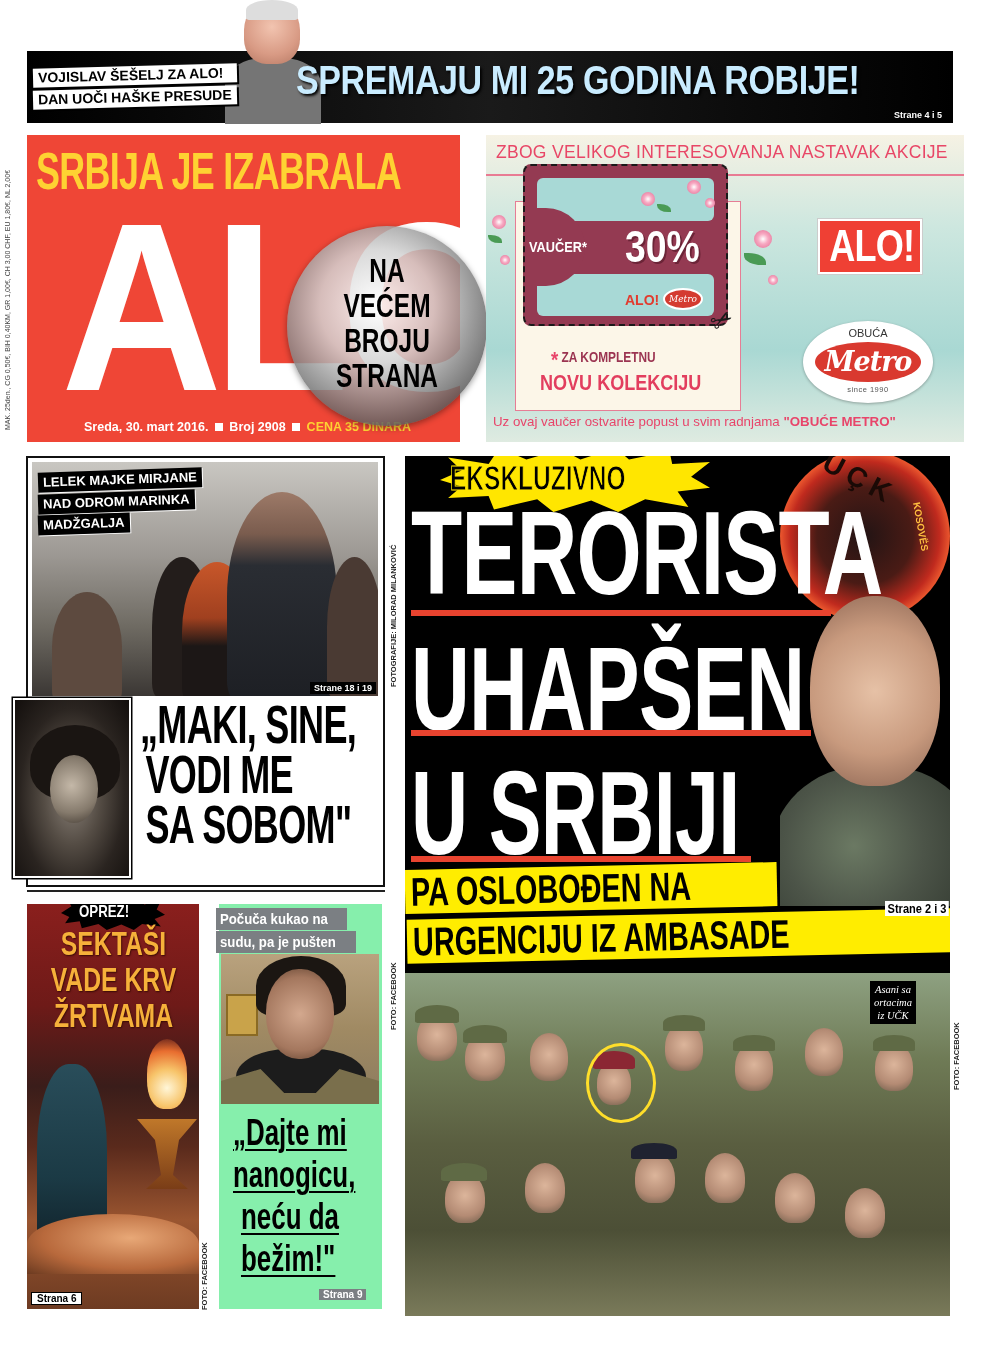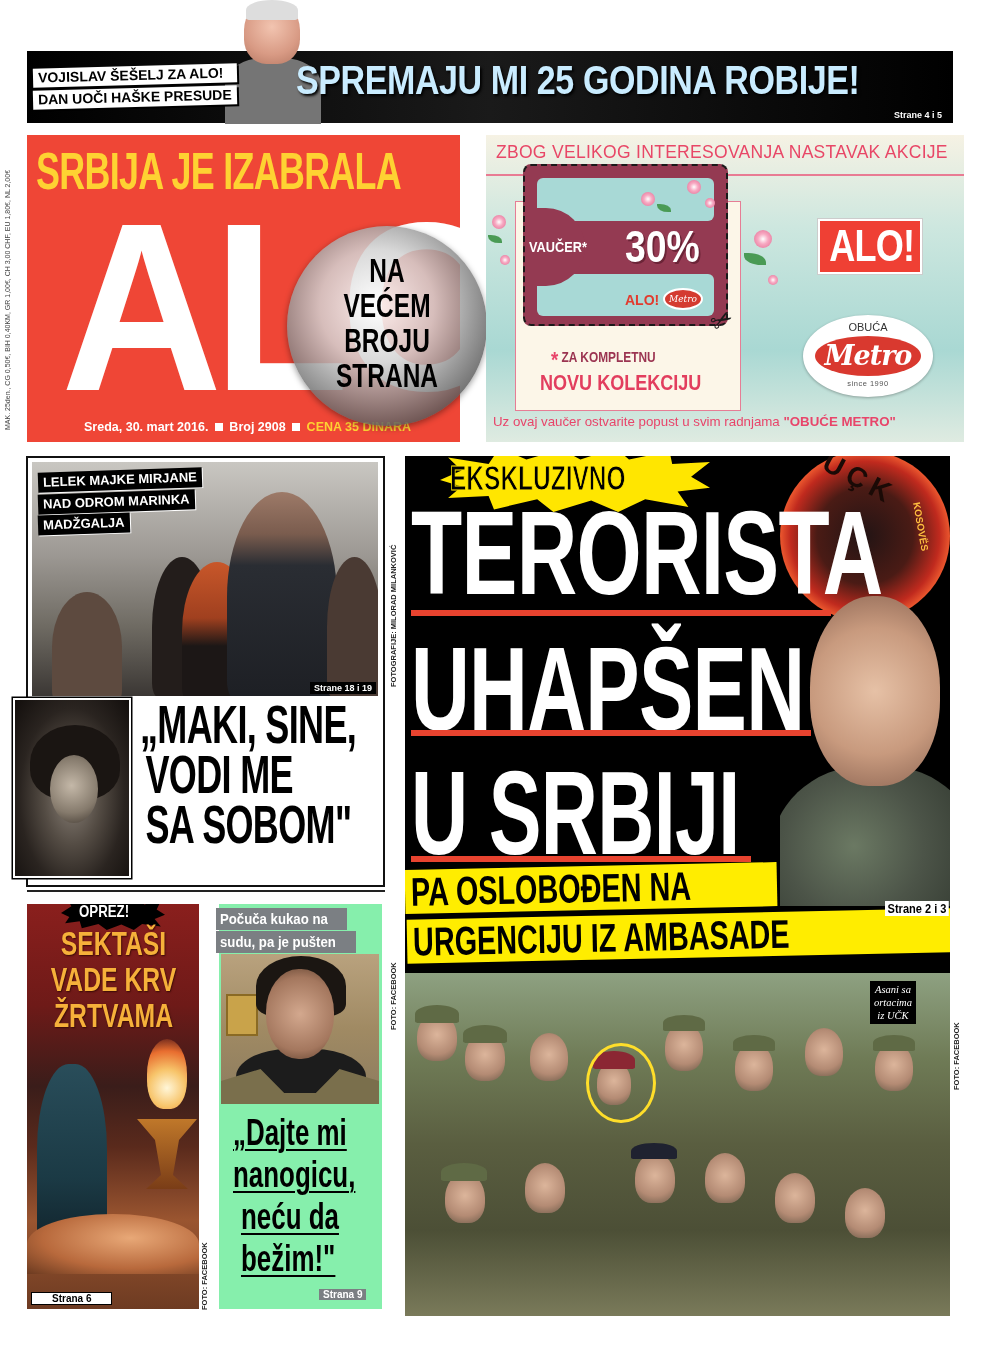--- a/index.html
+++ b/index.html
@@ -45,21 +45,21 @@
   #cp-alo { position: absolute; left: 100px; top: 126px; color: #e23b2e; font-size: 14px; font-weight: 900; }
   #cp-metro { position: absolute; left: 138px; top: 122px; width: 40px; height: 22px; border-radius: 50%; background: #d43b30; border: 2px solid #fff; color: #fff; font-size: 9px; font-style: italic; text-align: center; line-height: 18px; font-family: "DejaVu Serif", serif; }
   #scissors { position: absolute; left: 225px; top: 170px; font-size: 26px; color: #1a1a1a; transform: rotate(-30deg); }
   #ad-coupon-note { position: absolute; left: 65px; top: 212px; color: #9b3451; font-size: 14px; font-weight: 900; white-space: nowrap; transform: scaleX(0.85); transform-origin: left top; }
   #ad-coupon-note .ast { color: #e8456a; font-size: 22px; vertical-align: -5px; }
   #ad-coupon-collection { position: absolute; left: 54px; top: 235px; color: #e23e5e; font-size: 22px; font-weight: 900; white-space: nowrap; transform: scaleX(0.82); transform-origin: left top; }
   .flower { position: absolute; width: 14px; height: 14px; border-radius: 50%; background: radial-gradient(circle,#fff 0%,#f7a9c2 40%,#e26a92 100%); }
   .leaf { position: absolute; width: 14px; height: 8px; border-radius: 0 80% 0 80%; background: #4a9b55; }
   #ad-alo { position: absolute; left: 332px; top: 84px; width: 104px; height: 55px; background: #ef4034; border: 2.5px solid #fff; box-shadow: 0 0 0 1px #ccc; color: #fff; font-size: 44px; line-height: 50px; font-weight: 900; text-align: center; letter-spacing: -1px; transform: scaleX(1); }
   #ad-alo span { display: inline-block; transform: scaleX(0.82); }
-  #ad-metro { position: absolute; left: 317px; top: 180px; width: 130px; height: 82px; border-radius: 50%; background: #fff; box-shadow: 0 1px 3px rgba(0,0,0,0.3); }
+  #ad-metro { position: absolute; left: 317px; top: 186px; width: 130px; height: 82px; border-radius: 50%; background: #fff; box-shadow: 0 1px 3px rgba(0,0,0,0.3); }
   #ad-metro-top { position: absolute; left: 0; right: 0; top: 6px; text-align: center; font-size: 11px; color: #333; }
   #ad-metro-oval { position: absolute; left: 12px; top: 21px; width: 106px; height: 40px; border-radius: 50%; background: #d9392f; color: #fff; font-family: "DejaVu Serif", serif; font-style: italic; font-weight: 700; font-size: 27px; text-align: center; line-height: 40px; letter-spacing: -1px; }
   #ad-metro-since { position: absolute; left: 0; right: 0; top: 64px; text-align: center; font-size: 7.5px; color: #555; letter-spacing: 0.5px; }
   #ad-footer { position: absolute; left: 7px; top: 279px; color: #e8456a; font-size: 13.3px; white-space: nowrap; }
   #ad-footer b { font-weight: 900; }
 
   
   #funeral { left: 26px; top: 456px; width: 359px; height: 431px; border: 2.5px solid #111; background: #fff; }
   #funeral-photo { position: absolute; left: 4px; top: 4px; width: 346px; height: 234px; overflow: hidden; background: linear-gradient(180deg,#c9c7c2 0%,#9c9893 40%,#6f6b63 70%,#3b3734 100%); }
   .ph-person { position: absolute; border-radius: 50% 50% 10% 10%; }
@@ -107,21 +107,21 @@
 
   
   #sect { left: 27px; top: 904px; width: 172px; height: 405px; background: linear-gradient(180deg,#8a1f1d 0%,#6e1a18 25%,#3a1d1a 45%,#5a2a1c 60%,#9a5530 78%,#6d3b22 100%); overflow: hidden; }
   #oprez { position: absolute; left: 34px; top: -8px; width: 104px; height: 34px; background: #000; clip-path: polygon(0% 50%,10% 30%,6% 10%,22% 22%,30% 0%,42% 18%,55% 0%,62% 18%,76% 2%,80% 25%,96% 14%,92% 40%,100% 55%,90% 68%,96% 90%,78% 82%,70% 100%,58% 84%,44% 100%,36% 82%,20% 95%,18% 74%,4% 80%,8% 62%); }
   #oprez-text { position: absolute; left: 52px; top: -2px; color: #fff; font-size: 17px; font-weight: 900; transform: scaleX(0.78); transform-origin: left top; white-space: nowrap; }
   #sect-headline { position: absolute; left: 2px; top: 22px; width: 175px; text-align: center; color: #f6b13a; font-size: 33px; line-height: 36px; font-weight: 900; text-shadow: 1px 1px 2px #3a0a05; white-space: nowrap; transform: scaleX(0.75); transform-origin: center top; margin-left: -3px; }
   #cloak { position: absolute; left: 10px; top: 160px; width: 70px; height: 190px; border-radius: 45% 45% 10% 10%; background: linear-gradient(180deg,#294d5a 0%,#1b3a45 60%,#102028 100%); }
   #flame { position: absolute; left: 120px; top: 135px; width: 40px; height: 70px; border-radius: 50% 50% 40% 40%; background: radial-gradient(circle at 50% 70%, #fff6d8 0%, #f7c46a 35%, #e86d2f 70%, transparent 100%); }
   #chalice { position: absolute; left: 110px; top: 215px; width: 60px; height: 70px; background: linear-gradient(180deg,#c0782a 0%,#7a3d17 100%); clip-path: polygon(0 0,100% 0,70% 30%,60% 80%,85% 100%,15% 100%,40% 80%,30% 30%); }
   #body-fig { position: absolute; left: 0; top: 310px; width: 172px; height: 60px; border-radius: 50% 50% 0 0; background: radial-gradient(ellipse at 60% 40%, #e8a877 0%, #b8693c 60%, #6b3a20 100%); }
-  #sect-pages { position: absolute; left: 4px; top: 388px; background: #fff; color: #000; font-size: 10px; font-weight: 700; padding: 0 20px; border: 1px solid #000; }
+  #sect-pages { position: absolute; left: 4px; top: 388px; background: #fff; color: #000; font-size: 10px; font-weight: 700; padding: 0 5px; border: 1px solid #000; }
   #sect-credit { left: 200px; top: 1246px; width: 10px; height: 64px; font-size: 7.5px; font-weight: 700; color: #222; writing-mode: vertical-rl; transform: rotate(180deg); white-space: nowrap; }
 
   
   #pocuca { left: 219px; top: 904px; width: 163px; height: 405px; background: #86efac; }
   #pocuca-kicker { position: absolute; left: -3px; top: 4px; }
   .gray-kick { display: block; width: fit-content; background: #7b7f83; color: #fff; font-size: 15px; font-weight: 700; line-height: 20px; padding: 1px 4px; margin-bottom: 1px; white-space: nowrap; }
   .gray-kick span { display: inline-block; transform: scaleX(0.88); transform-origin: left top; }
   #pocuca-photo { position: absolute; left: 2px; top: 50px; width: 158px; height: 150px; background: linear-gradient(180deg,#b9a27e 0%,#a08a63 50%,#8b7b5f 100%); overflow: hidden; }
   #icon-frame { position: absolute; left: 5px; top: 40px; width: 32px; height: 42px; background: #c9a34a; border: 2px solid #8a6a24; }
   #pocuca-face { position: absolute; left: 45px; top: 15px; width: 68px; height: 90px; border-radius: 48%; background: radial-gradient(circle at 50% 50%, #d3a88e 0%, #a4775e 65%, #5a3d2b 100%); }

